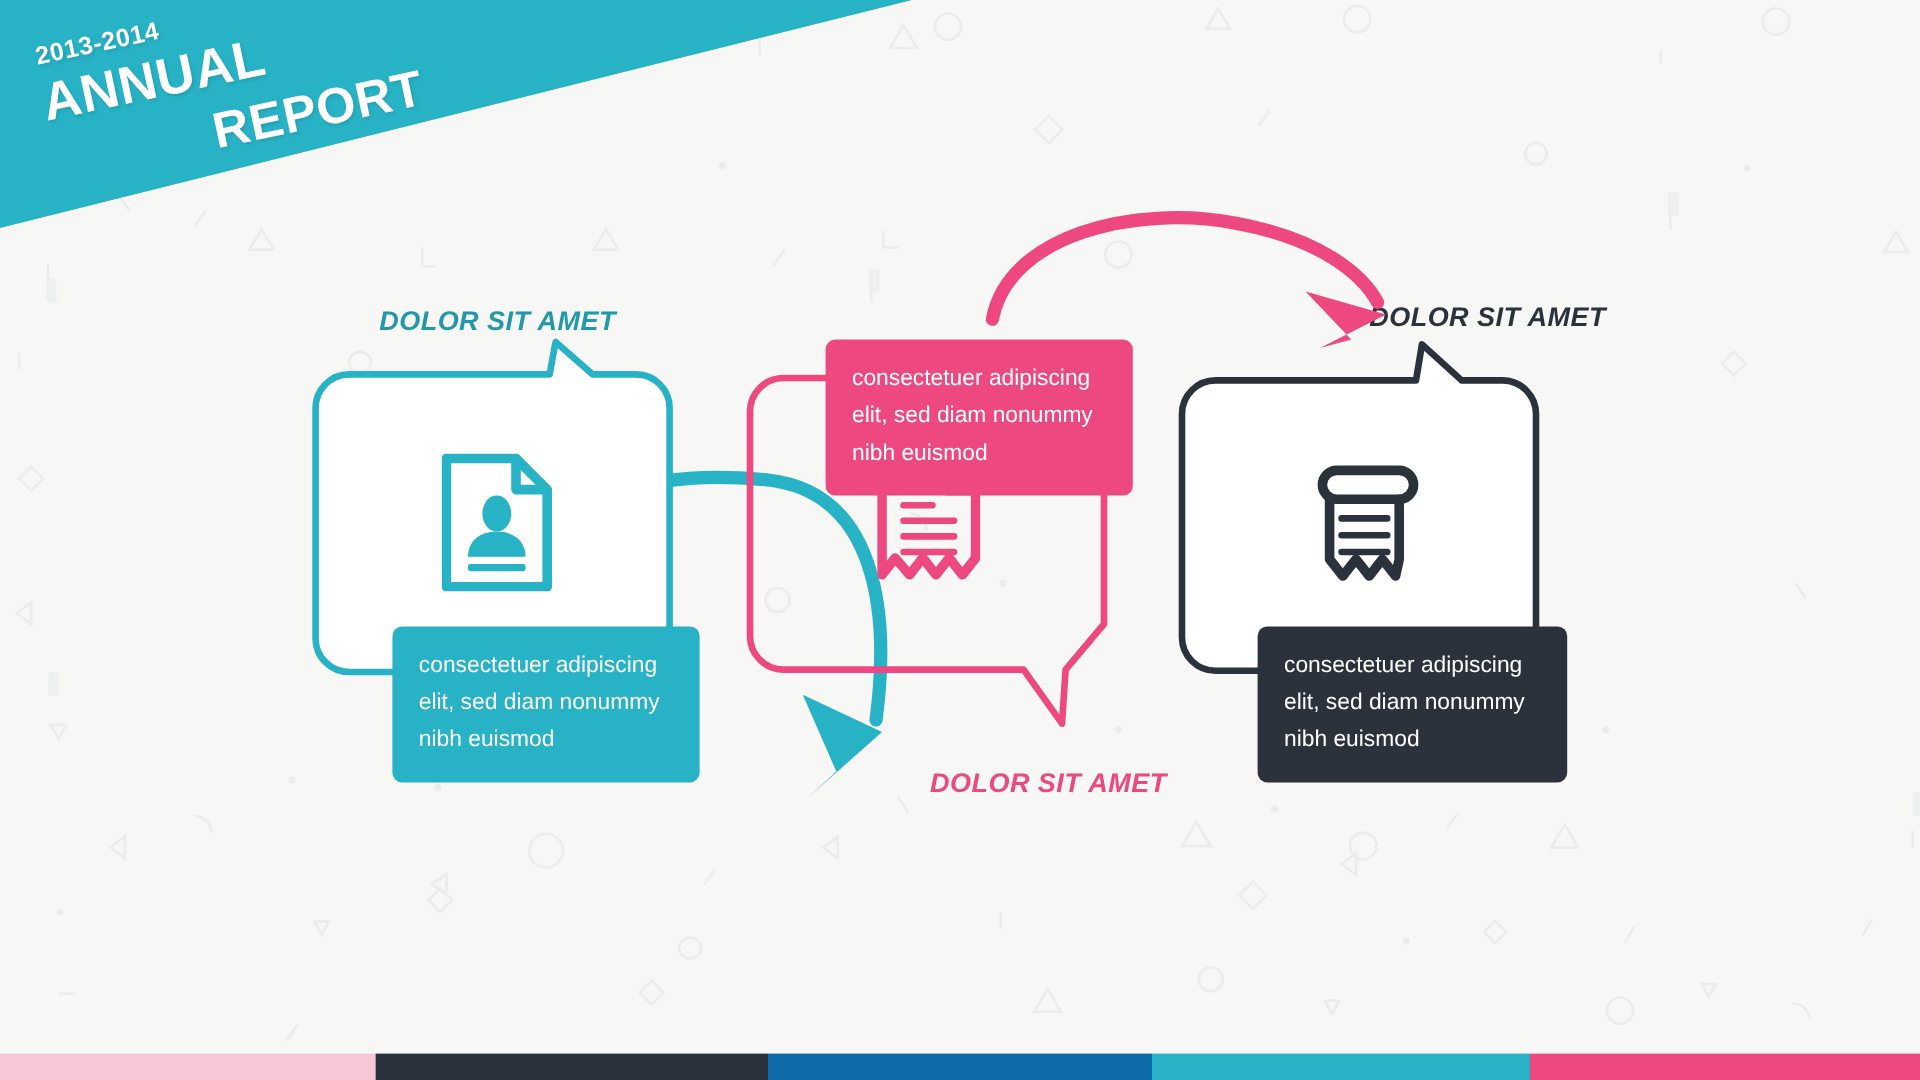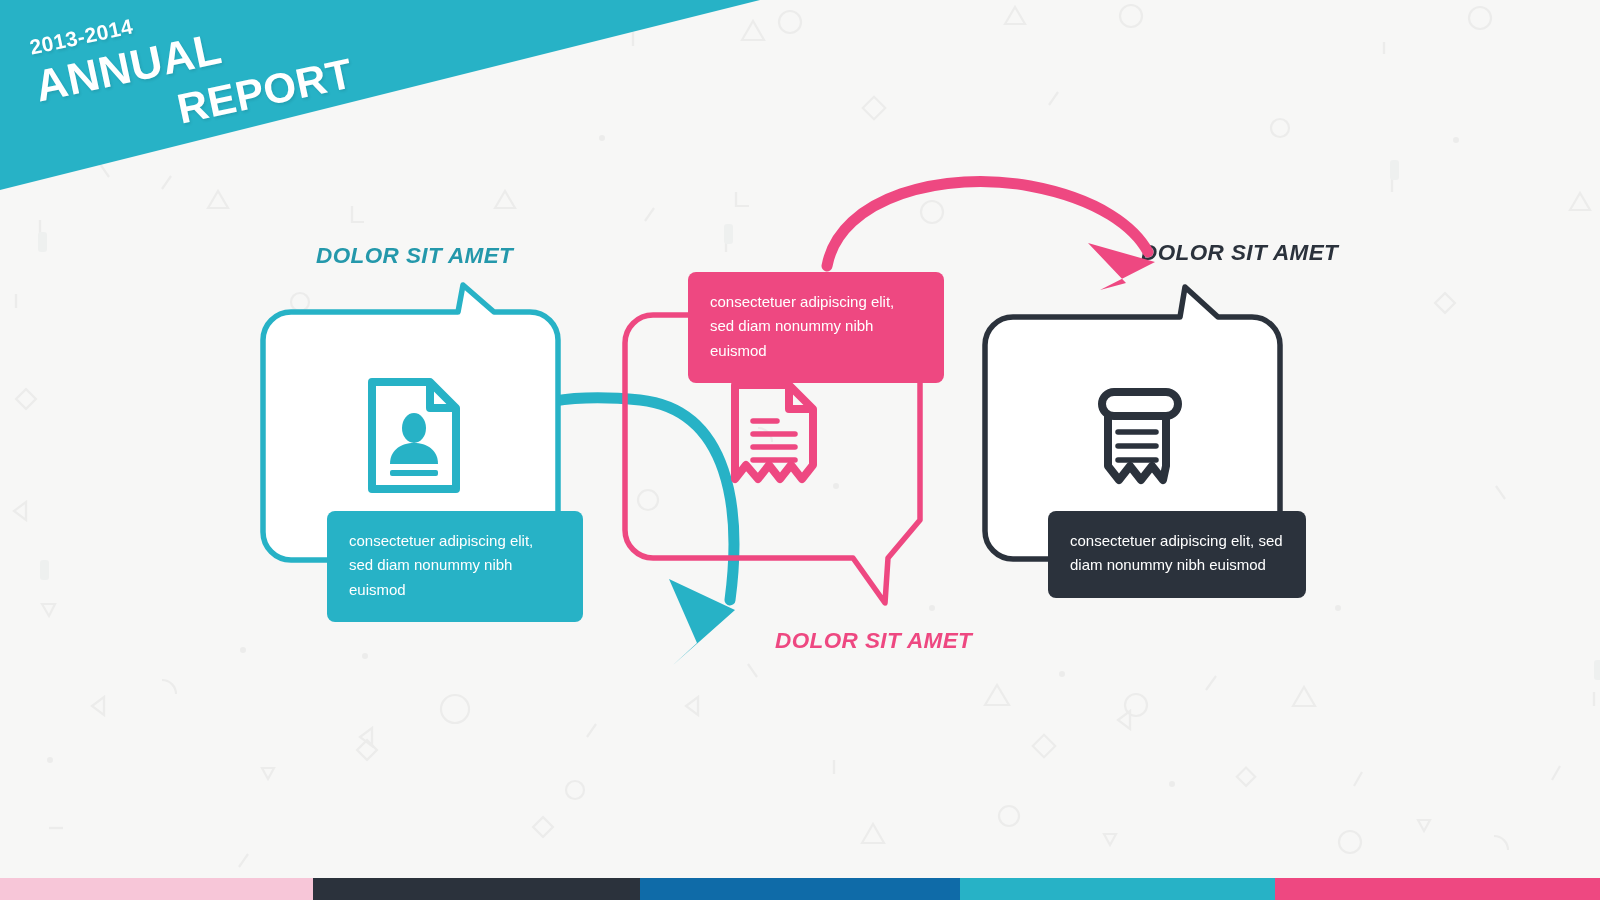--- a/index.html
+++ b/index.html
@@ -106,37 +106,39 @@
   #icon-2 { left: 731px; top: 381px; }
   #icon-3 { left: 1088px; top: 382px; }
 
   
   .caption-box {
     position: absolute;
     z-index: 10;
     border-radius: 8px;
     padding: 18px 22px 20px 22px;
     color: #ffffff;
-    font-size: 15px;
+    font-size: 19px;
     line-height: 1.62;
     width: 256px;
+    margin-top: 11px;
   }
   #caption-1 { left: 327px; top: 511px; background: #27b2c6; }
   #caption-2 { left: 688px; top: 272px; background: #ee4881; }
   #caption-3 { left: 1048px; top: 511px; background: #2b323c; width: 258px; }
 
   
   .section-title {
     position: absolute;
     z-index: 11;
     font-weight: bold;
     font-style: italic;
     font-size: 22.5px;
     letter-spacing: 0.4px;
     white-space: nowrap;
+    margin-top: 12px;
   }
   #title-1 { left: 316px; top: 243px; color: #2498ab; }
   #title-2 { left: 775px; top: 628px; color: #ee4881; }
   #title-3 { left: 1141px; top: 240px; color: #2b323c; }
 
   
   #bottom-bar {
     position: absolute;
     left: 0; bottom: 0;
     width: 1600px;

